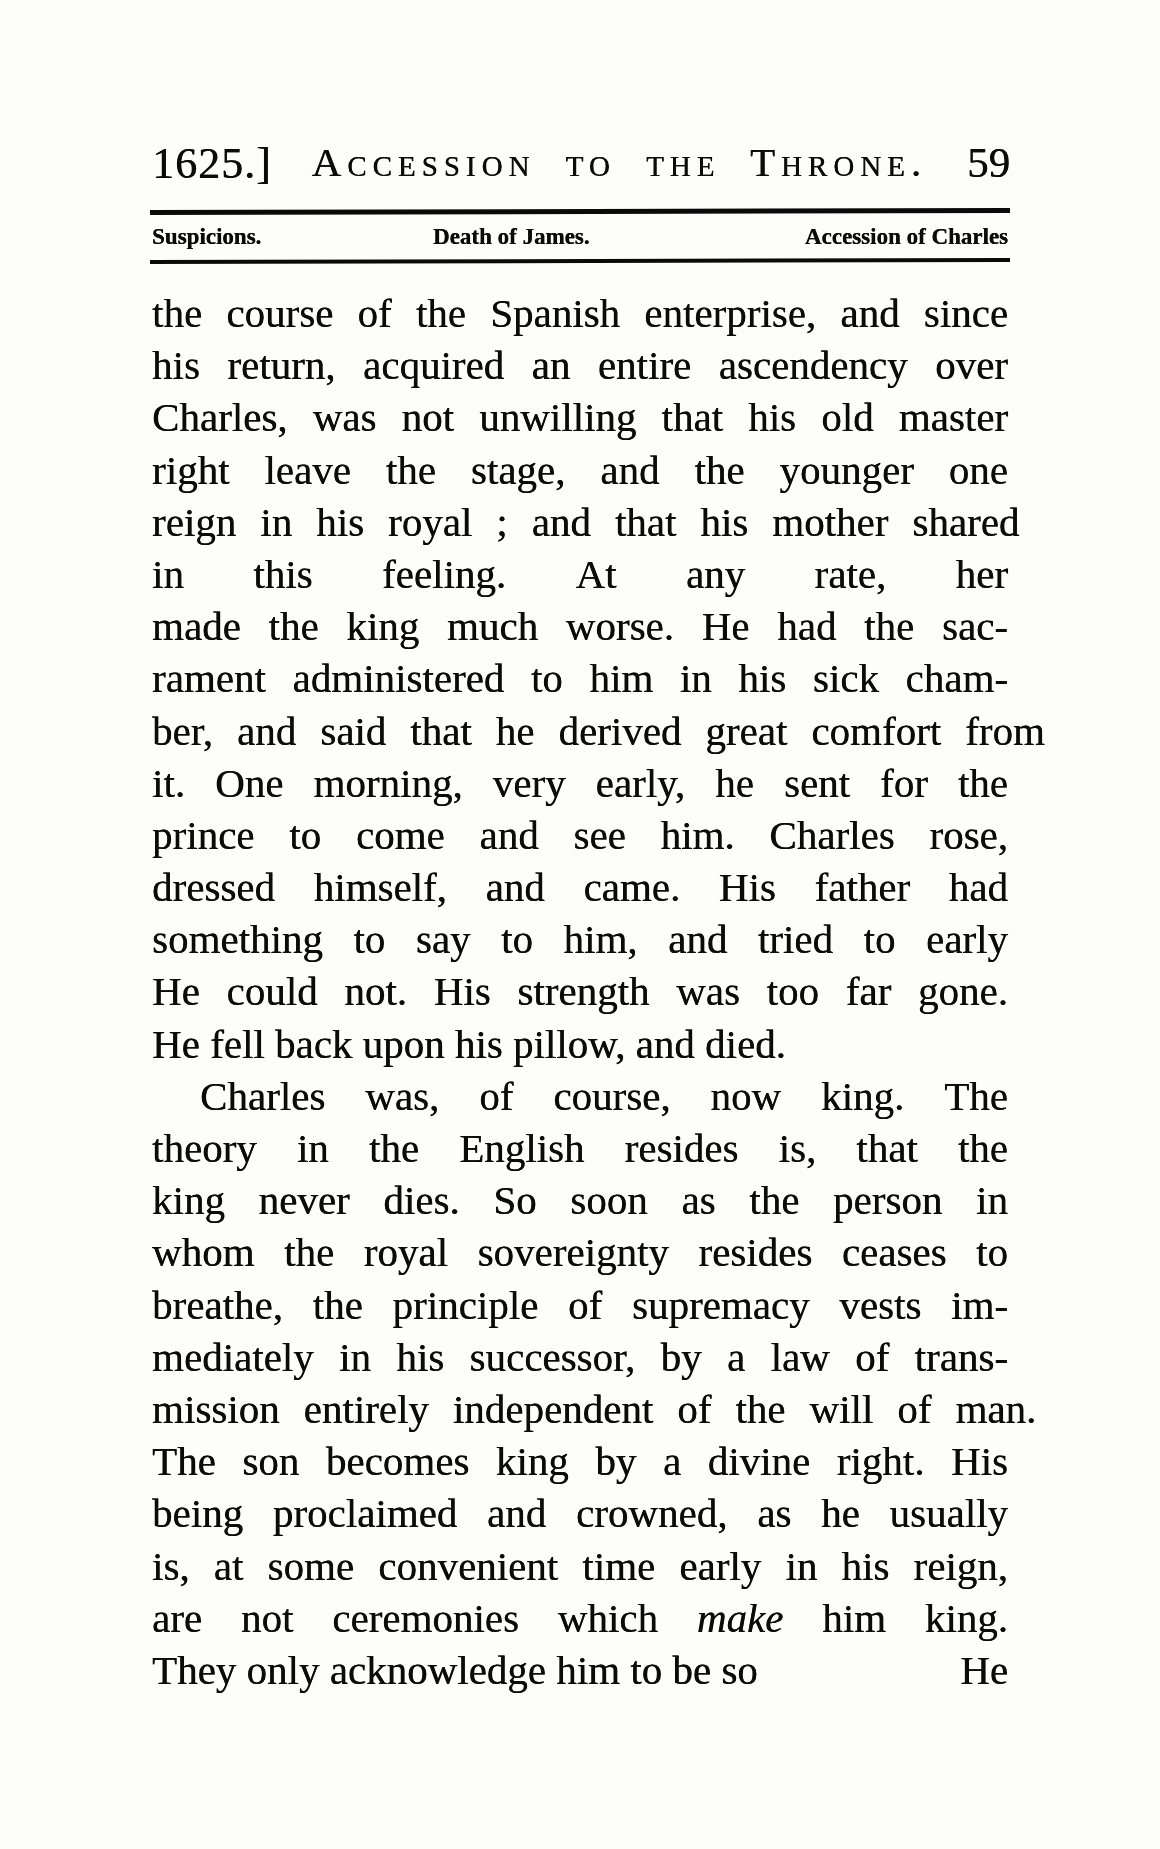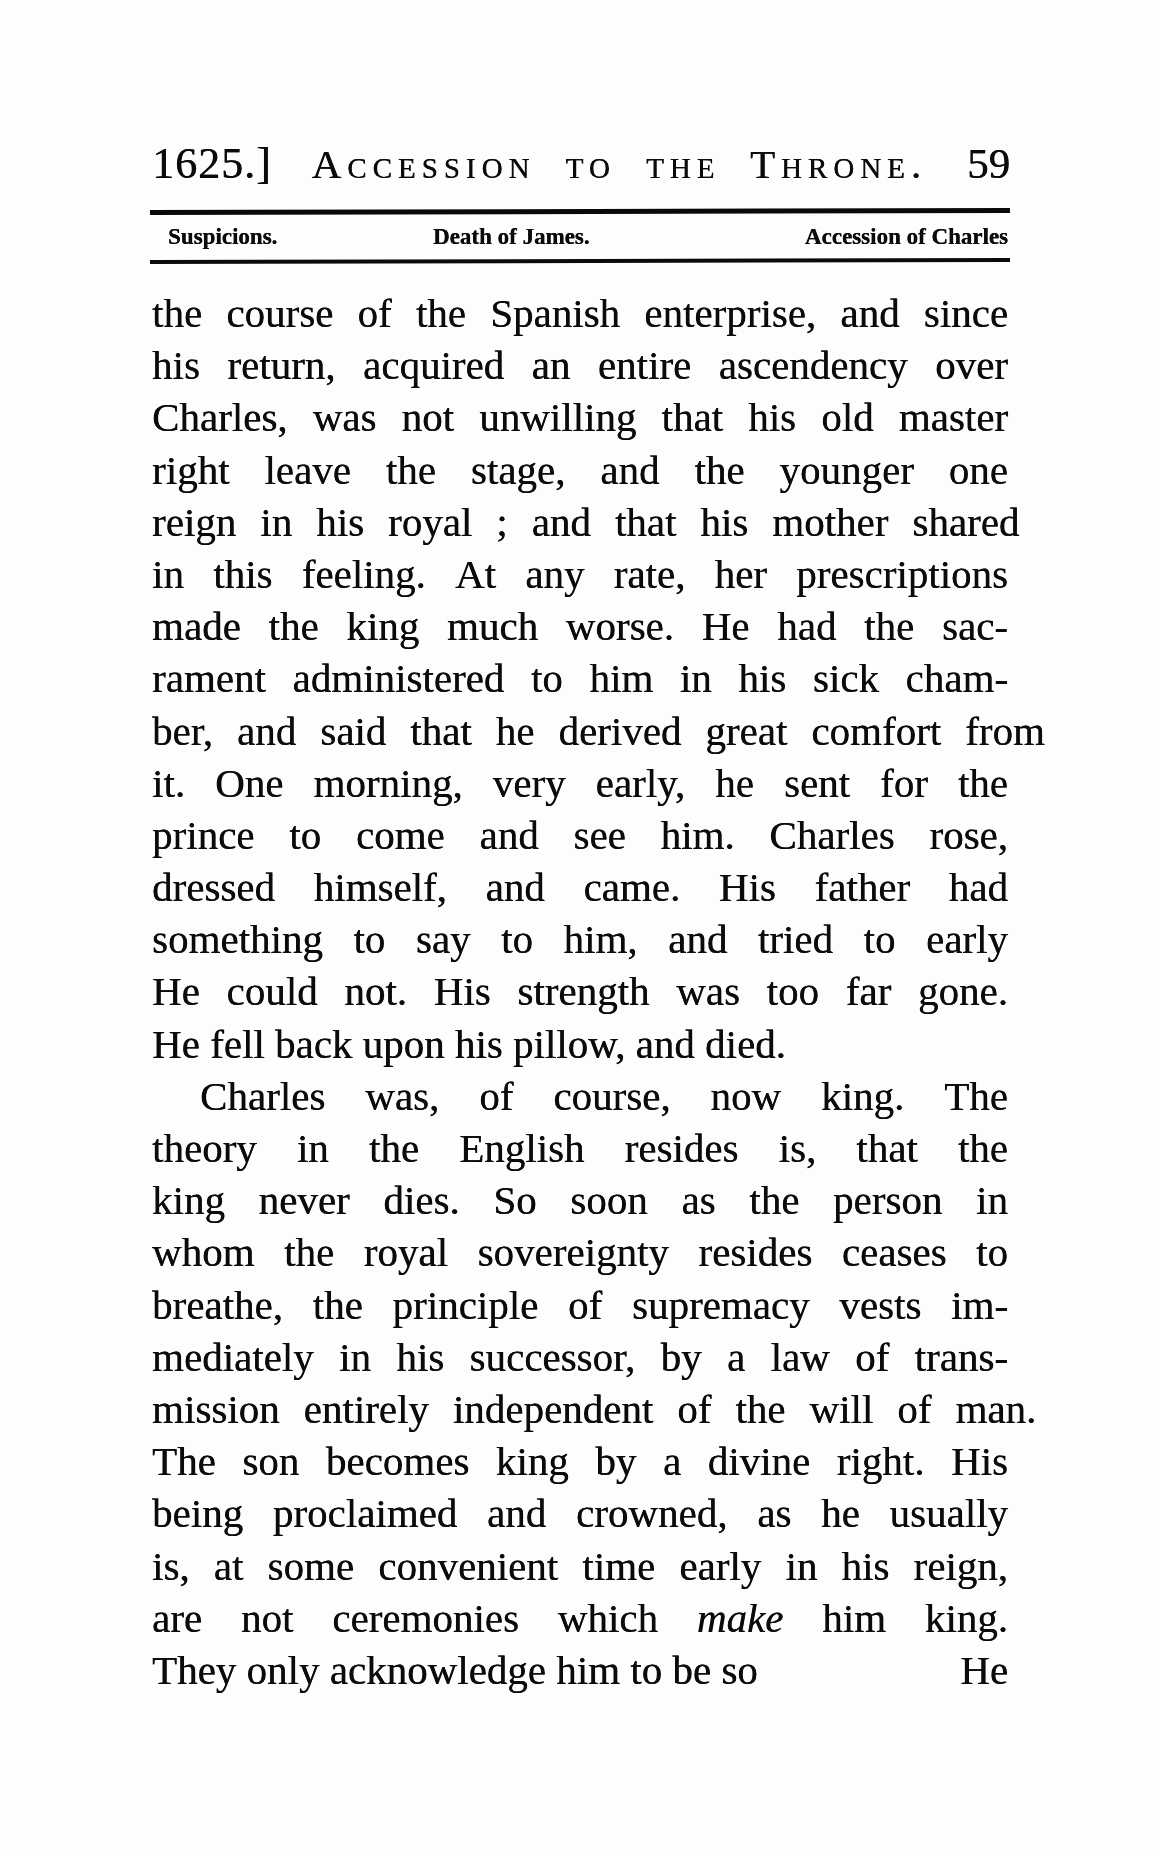--- a/index.html
+++ b/index.html
@@ -17,21 +17,21 @@
     overflow: hidden;
   }
   
   .header {
     position: absolute;
     top: 138px;
     left: 152px;
     width: 858px;
     display: flex;
     justify-content: space-between;
-    align-items: center;
+    align-items: flex-start;
     text-shadow: 0.4px 0 0 currentColor;
   }
   .year {
     font-size: 44px;
     letter-spacing: 1px;
   }
   .title {
     font-variant: small-caps;
     font-size: 41px;
     letter-spacing: 6px;
@@ -53,21 +53,21 @@
   .runheads {
     position: absolute;
     top: 224px;
     left: 152px;
     width: 856px;
     height: 30px;
     font-size: 23px;
     font-weight: bold;
     text-shadow: 0.3px 0 0 currentColor;
   }
-  .rh-left   { position: absolute; left: 16px; }
+  .rh-left   { position: absolute; left: 0; }
   .rh-center { position: absolute; left: 281px; }
   .rh-right  { position: absolute; right: 0; }
   
   .body-text {
     position: absolute;
     top: 287px;
     left: 152px;
     width: 856px;
     font-size: 41px;
     text-shadow: 0.35px 0 0 currentColor;
@@ -108,21 +108,21 @@
   </div>
 
   <div class="rule rule-bottom"></div>
 
   <div class="body-text">
       <div class="line just"><span>the</span><span>course</span><span>of</span><span>the</span><span>Spanish</span><span>enterprise,</span><span>and</span><span>since</span></div>
       <div class="line just"><span>his</span><span>return,</span><span>acquired</span><span>an</span><span>entire</span><span>ascendency</span><span>over</span></div>
       <div class="line just"><span>Charles,</span><span>was</span><span>not</span><span>unwilling</span><span>that</span><span>his</span><span>old</span><span>master</span></div>
       <div class="line just"><span>right</span><span>leave</span><span>the</span><span>stage,</span><span>and</span><span>the</span><span>younger</span><span>one</span></div>
       <div class="line just"><span>reign</span><span>in</span><span>his</span><span>royal</span><span>;</span><span>and</span><span>that</span><span>his</span><span>mother</span><span>shared</span></div>
-      <div class="line just"><span>in</span><span>this</span><span>feeling.</span><span>At</span><span>any</span><span>rate,</span><span>her</span><span>prescriptions</span></div>
+      <div class="line just"><span>in</span><span>this</span><span>feeling.</span><span>At</span><span>any</span><span>rate,</span><span>her</span></div>
       <div class="line just"><span>made</span><span>the</span><span>king</span><span>much</span><span>worse.</span><span>He</span><span>had</span><span>the</span><span>sac-</span></div>
       <div class="line just"><span>rament</span><span>administered</span><span>to</span><span>him</span><span>in</span><span>his</span><span>sick</span><span>cham-</span></div>
       <div class="line just"><span>ber,</span><span>and</span><span>said</span><span>that</span><span>he</span><span>derived</span><span>great</span><span>comfort</span><span>from</span></div>
       <div class="line just"><span>it.</span><span>One</span><span>morning,</span><span>very</span><span>early,</span><span>he</span><span>sent</span><span>for</span><span>the</span></div>
       <div class="line just"><span>prince</span><span>to</span><span>come</span><span>and</span><span>see</span><span>him.</span><span>Charles</span><span>rose,</span></div>
       <div class="line just"><span>dressed</span><span>himself,</span><span>and</span><span>came.</span><span>His</span><span>father</span><span>had</span></div>
       <div class="line just"><span>something</span><span>to</span><span>say</span><span>to</span><span>him,</span><span>and</span><span>tried</span><span>to</span><span>early</span></div>
       <div class="line just"><span>He</span><span>could</span><span>not.</span><span>His</span><span>strength</span><span>was</span><span>too</span><span>far</span><span>gone.</span></div>
       <div class="line">He fell back upon his pillow, and died.</div>
       <div class="line just ind"><span>Charles</span><span>was,</span><span>of</span><span>course,</span><span>now</span><span>king.</span><span>The</span></div>

